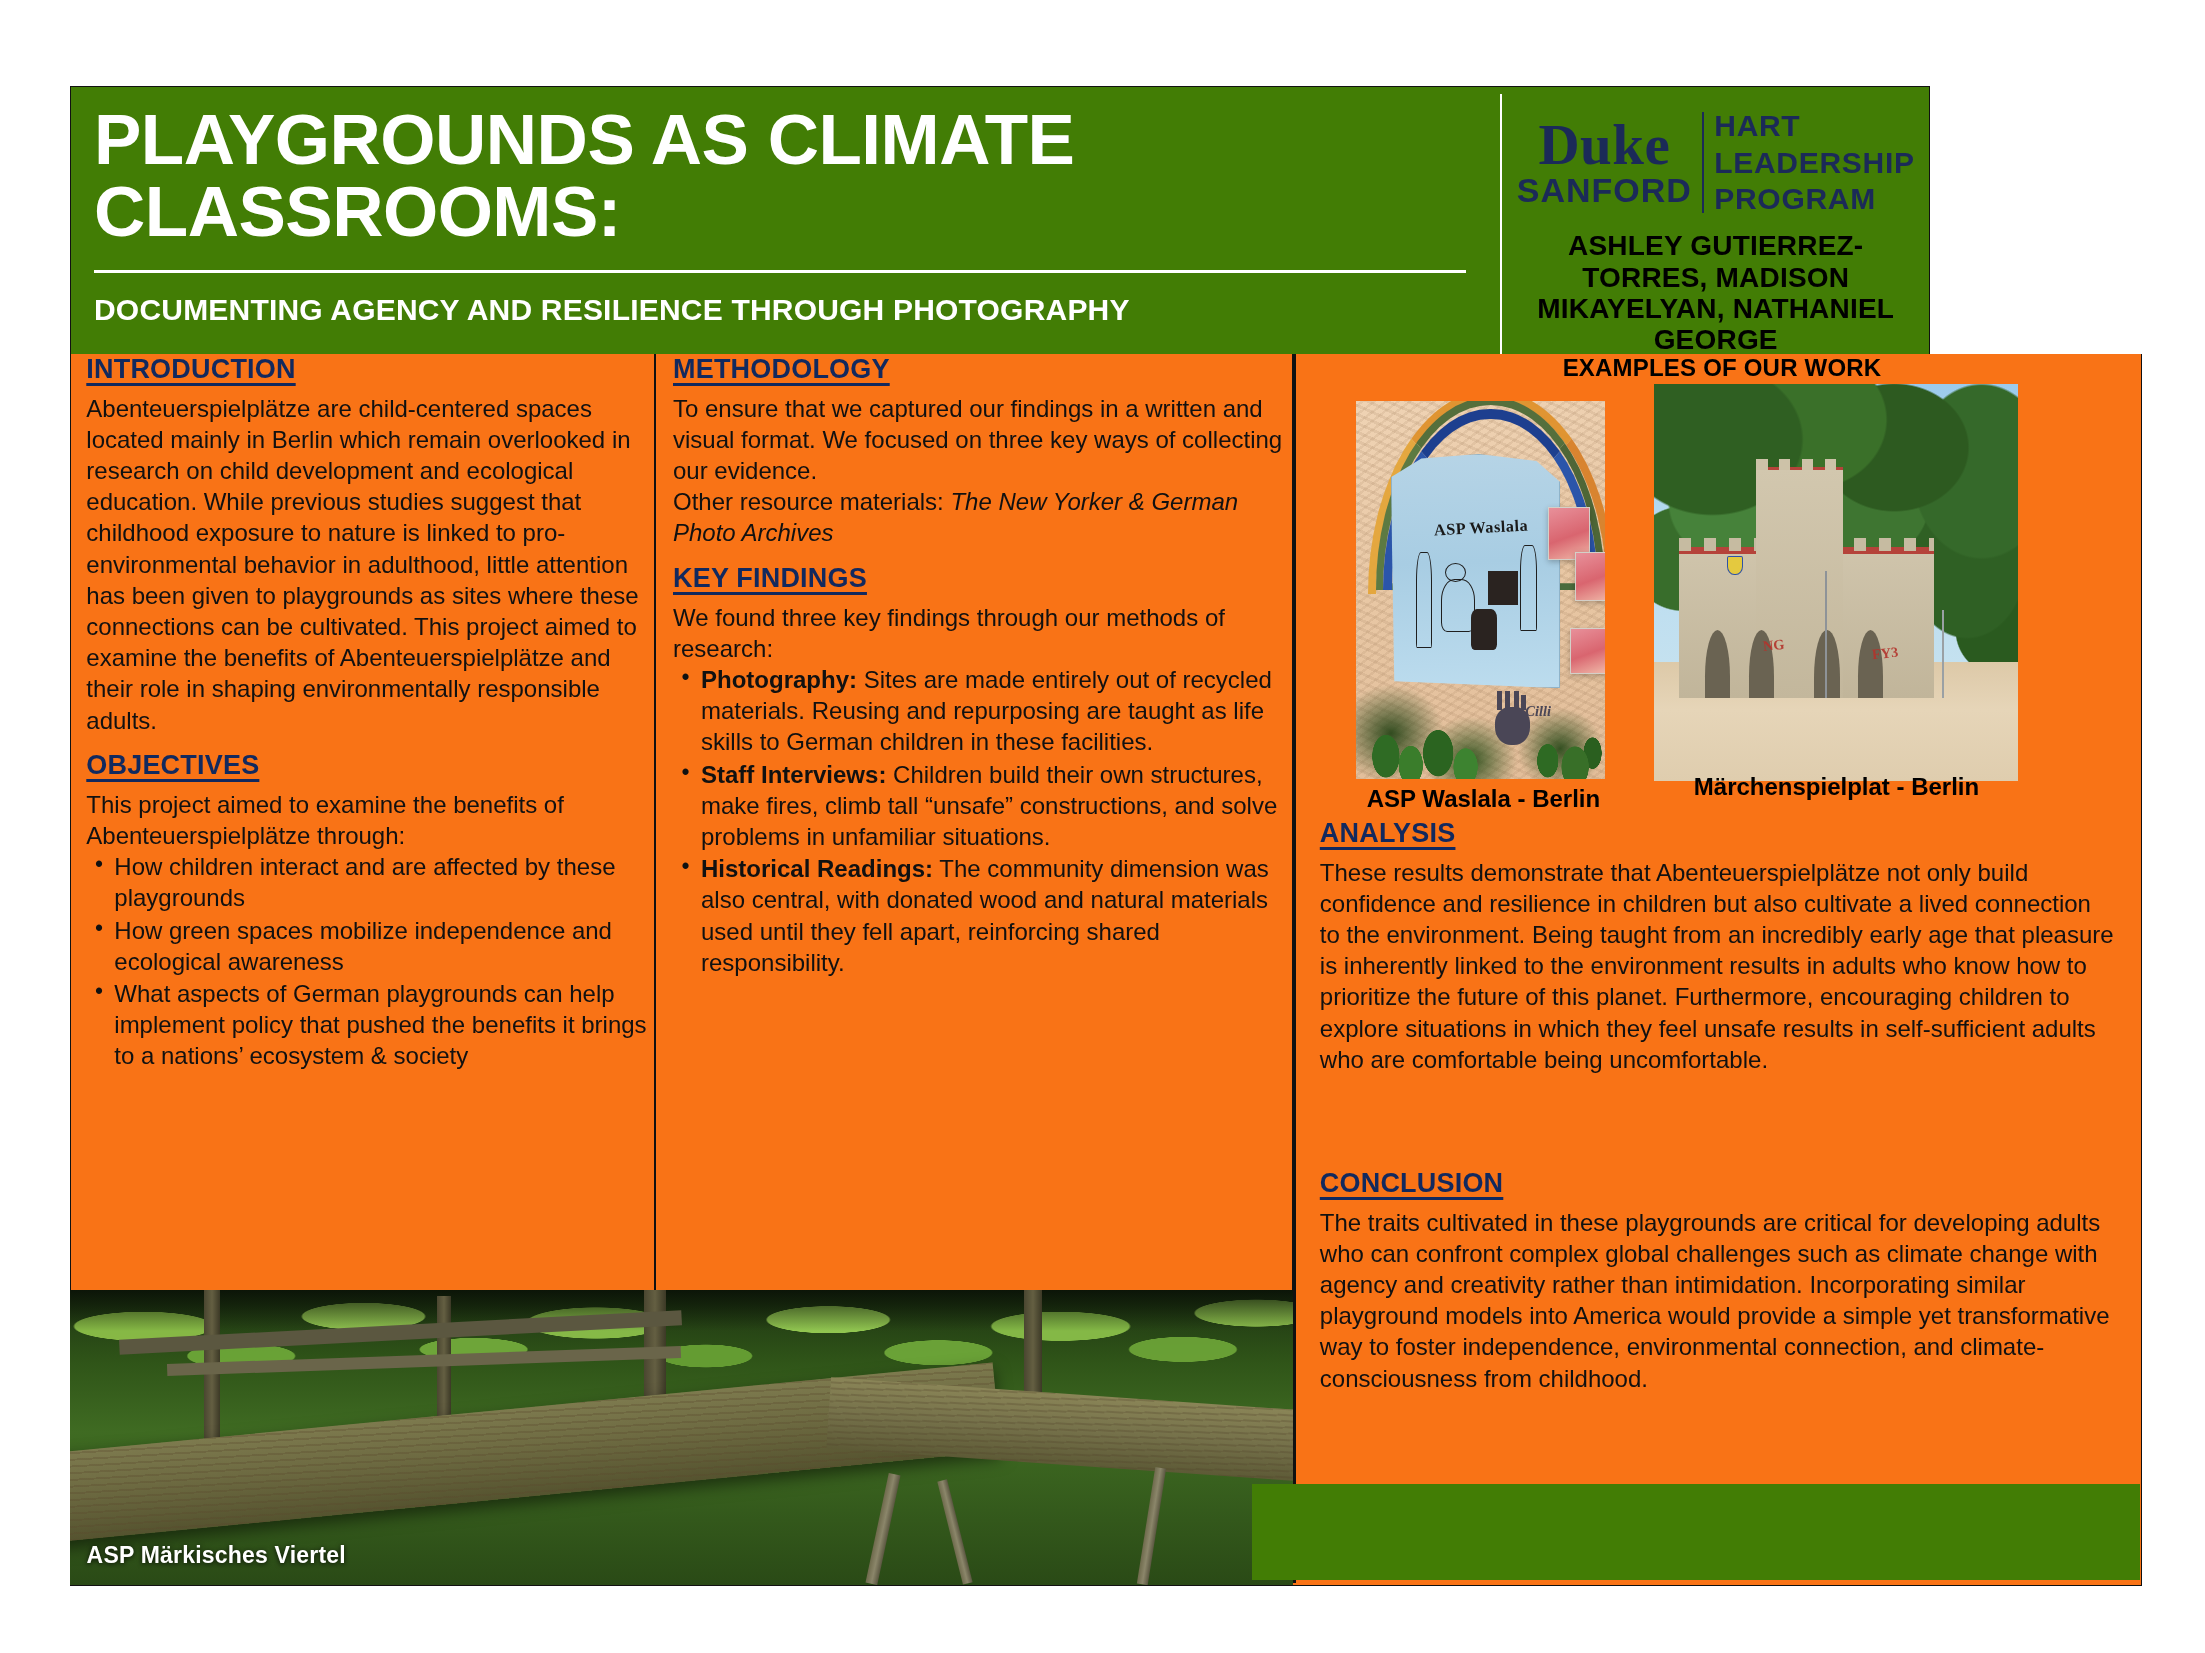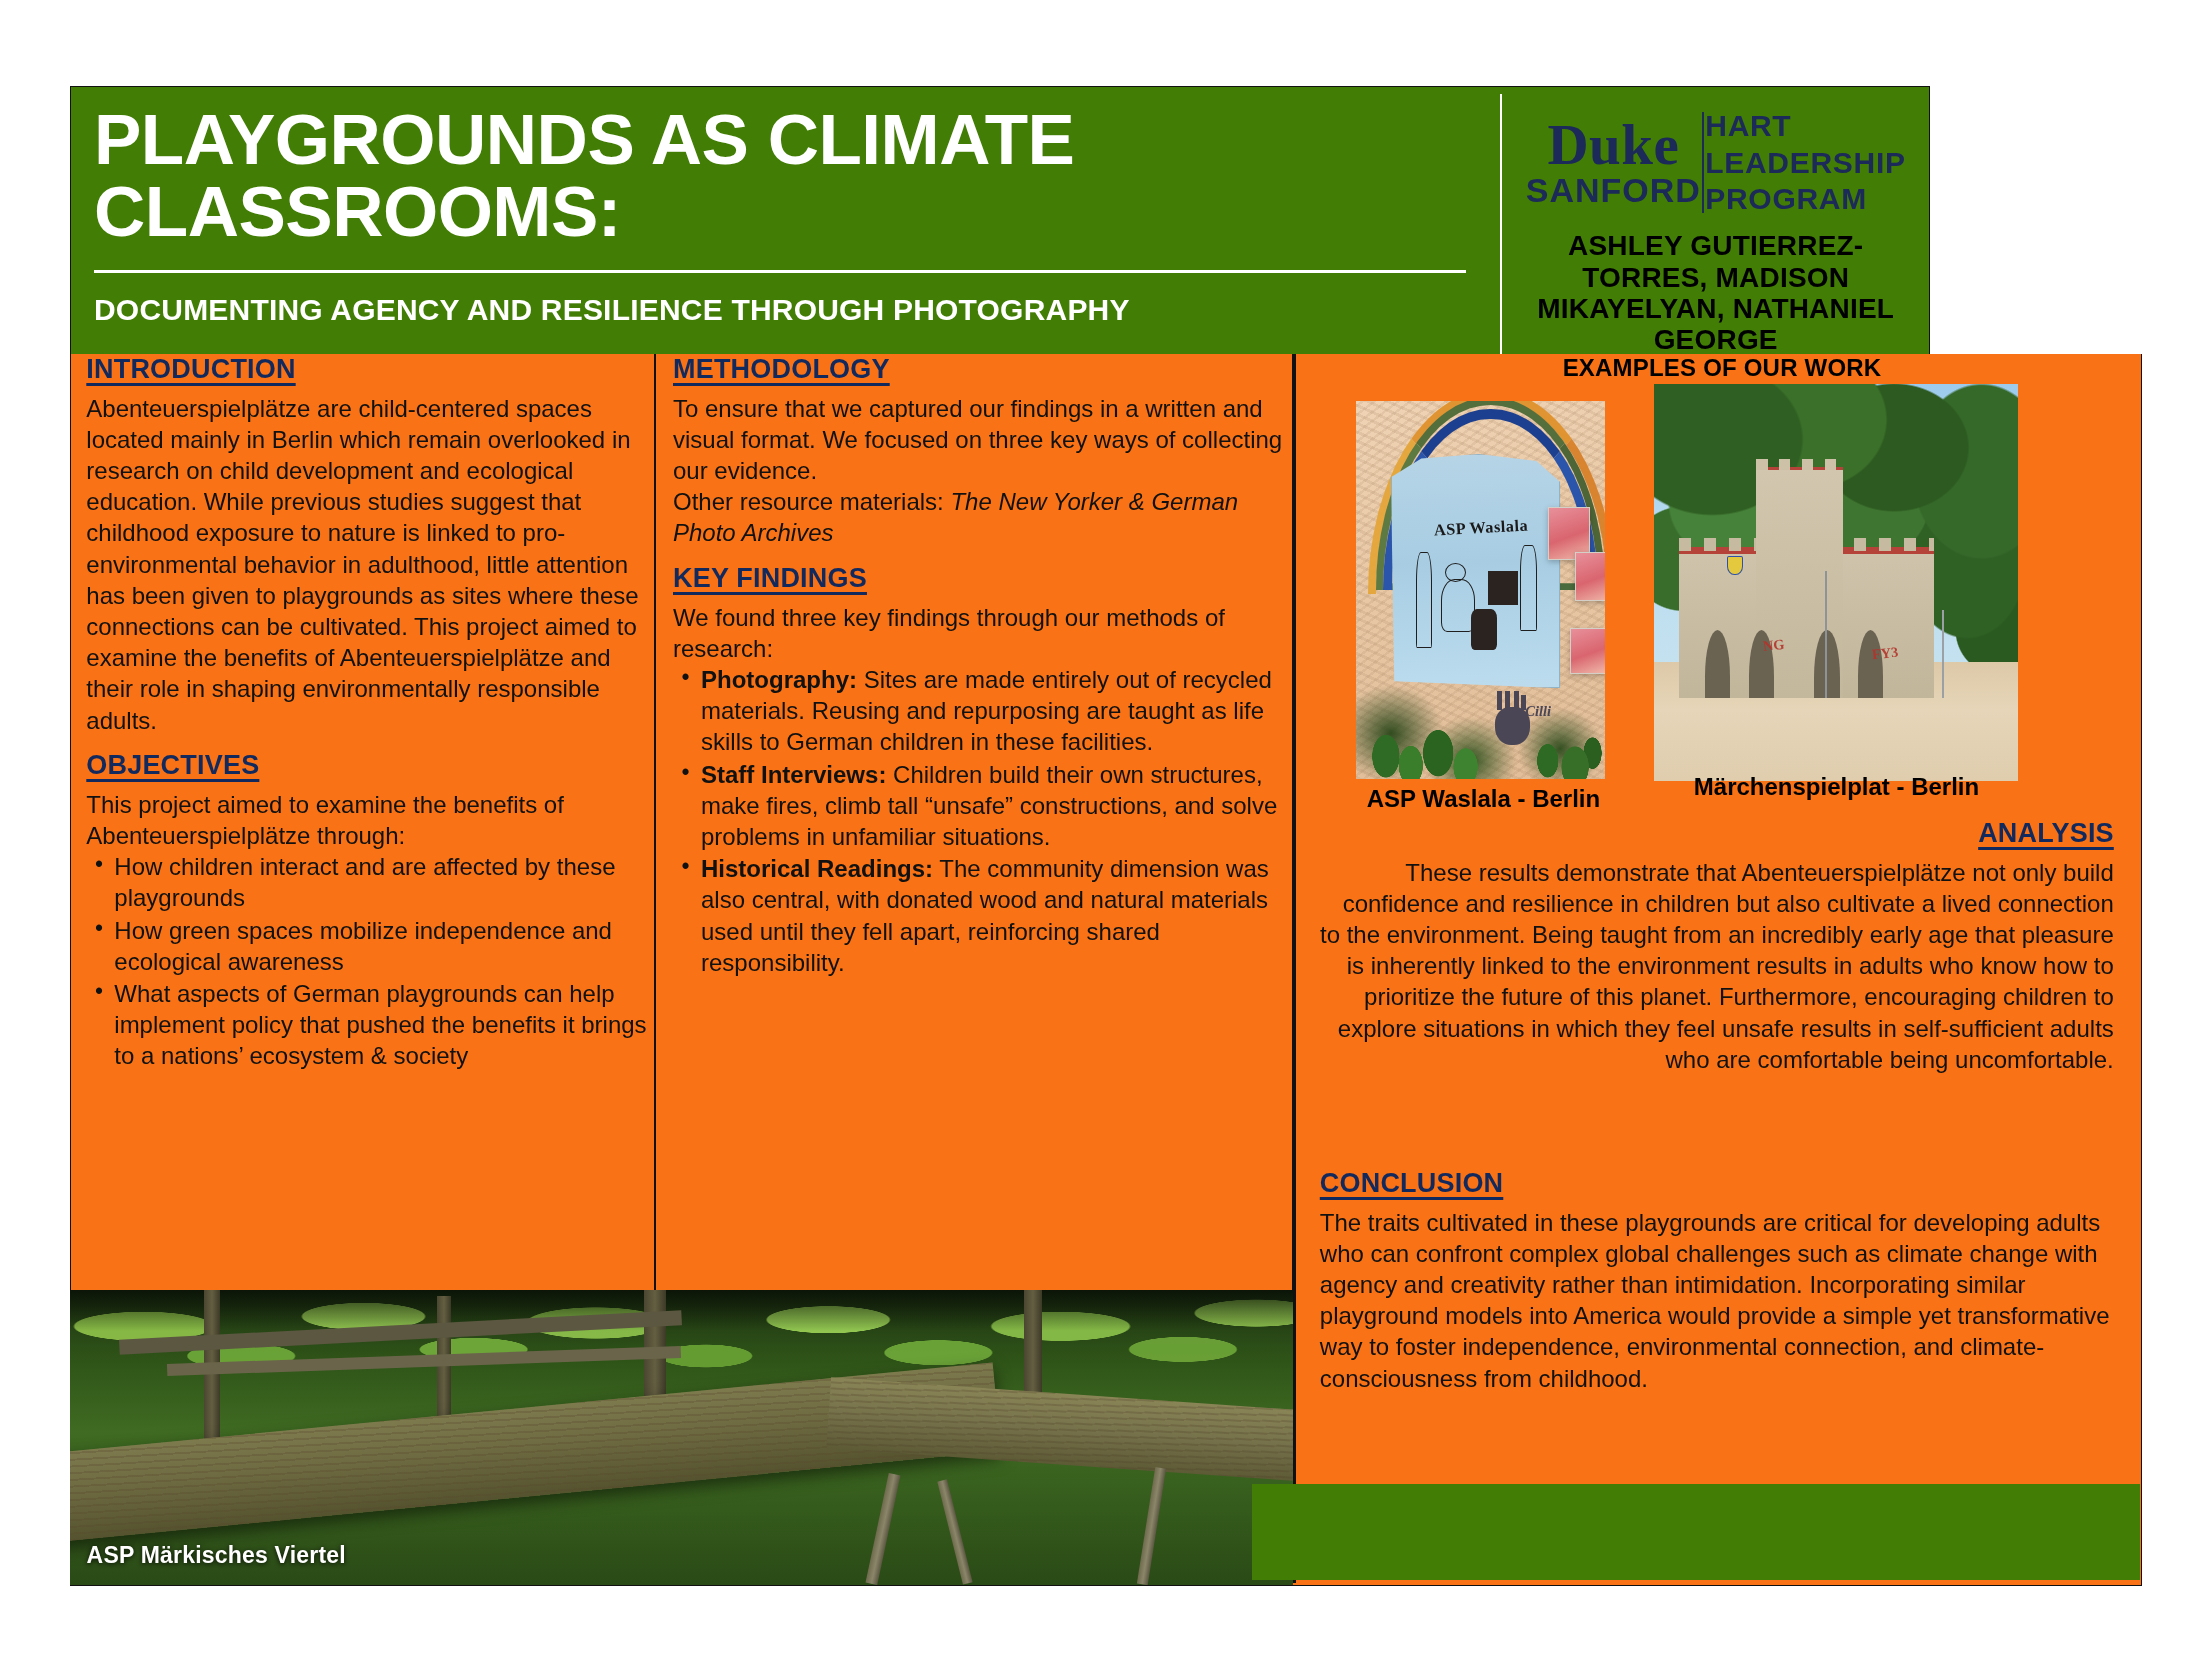--- a/index.html
+++ b/index.html
@@ -69,21 +69,21 @@
     position: relative;
     display: flex;
     flex-direction: column;
     align-items: center;
     justify-content: flex-start;
     padding-top: 21px;
   }
   .logo-row {
     display: flex;
     align-items: center;
-    gap: 1px;
+    gap: 10px;
     margin-bottom: 12.4px;
   }
   .logo-duke {
     display: flex;
     flex-direction: column;
     align-items: center;
     color: #1b2a58;
   }
   .logo-duke-word {
     font-family: "Liberation Serif", serif;
@@ -648,21 +648,21 @@
         <div class="cs-shield"></div>
         <div class="cs-pole"></div>
         <div class="cs-pole2"></div>
         <div class="cs-graf" style="left:30%; bottom:32%;">NG</div>
         <div class="cs-graf" style="left:60%; bottom:30%;">FY3</div>
       </div>
 
       <div class="photo-caption" style="left:25px; top:431px; width:287px;">ASP Waslala - Berlin</div>
       <div class="photo-caption" style="left:330px; top:419px; width:383px;">Märchenspielplat -  Berlin</div>
 
-      <div class="sec-block" style="position:absolute; left:4.8px; top:464px; width:794px;text-align:right;">
+      <div class="sec-block" style="position:absolute; left:4.8px; top:464px; width:794px;">
         <div class="sec-head">ANALYSIS</div>
         <div class="body-text">These results demonstrate that Abenteuerspielplätze not only build confidence and resilience in children but also cultivate a lived connection to the environment. Being taught from an incredibly early age that pleasure is inherently linked to the environment results in adults who know how to prioritize the future of this planet. Furthermore, encouraging children to explore situations in which they feel unsafe results in self-sufficient adults who are comfortable being uncomfortable.</div>
       </div>
 
       <div class="sec-block" style="position:absolute; left:4.8px; top:814px; width:794px;">
         <div class="sec-head">CONCLUSION</div>
         <div class="body-text">The traits cultivated in these playgrounds are critical for developing adults who can confront complex global challenges such as climate change with agency and creativity rather than intimidation. Incorporating similar playground models into America would provide a simple yet transformative way to foster independence, environmental connection, and climate-consciousness from childhood.</div>
       </div>
     </div>
 

